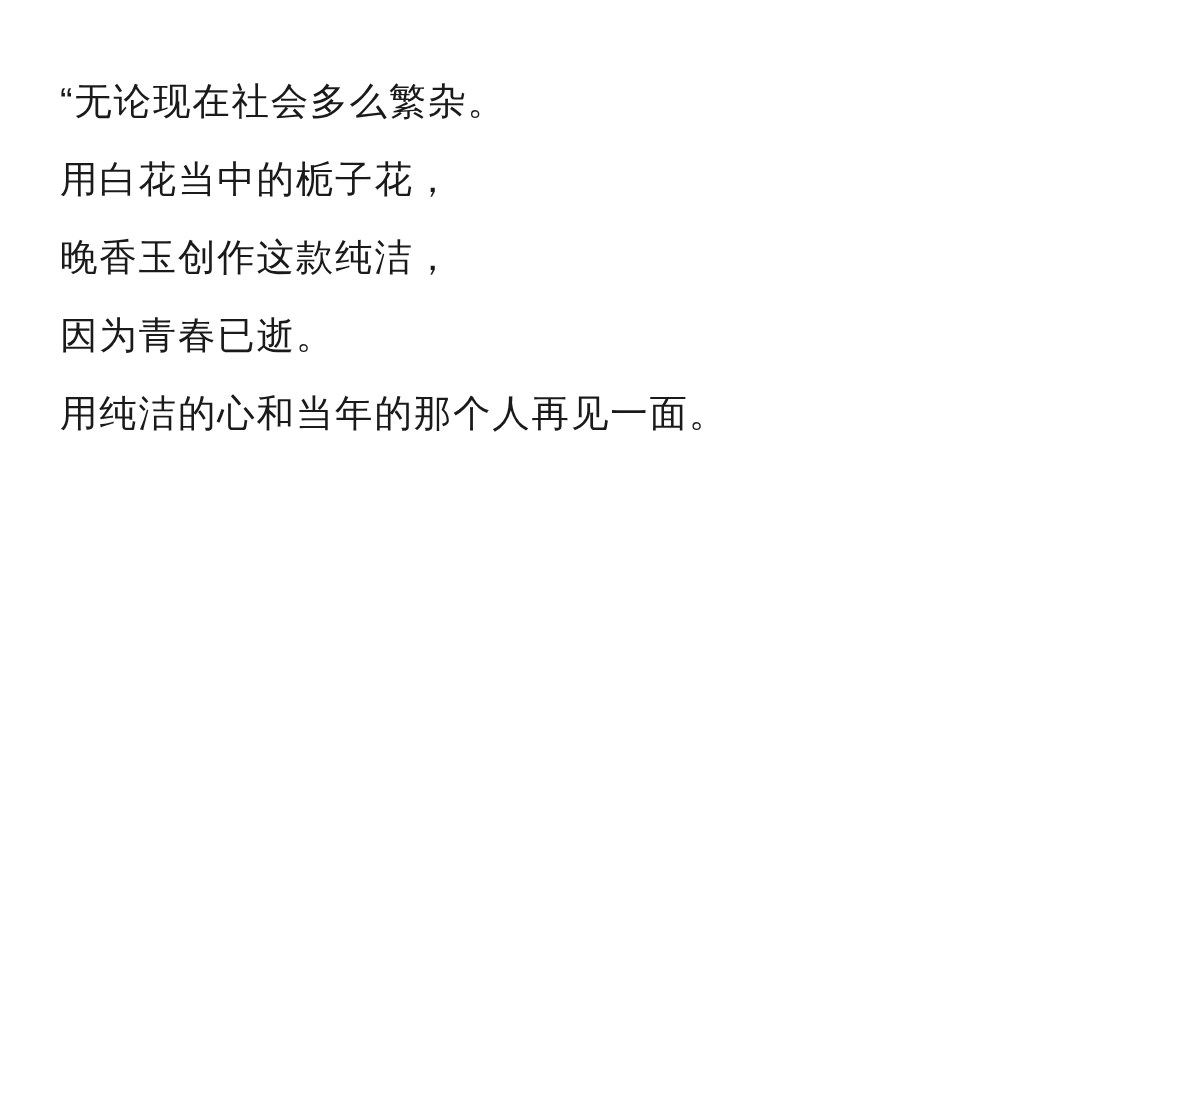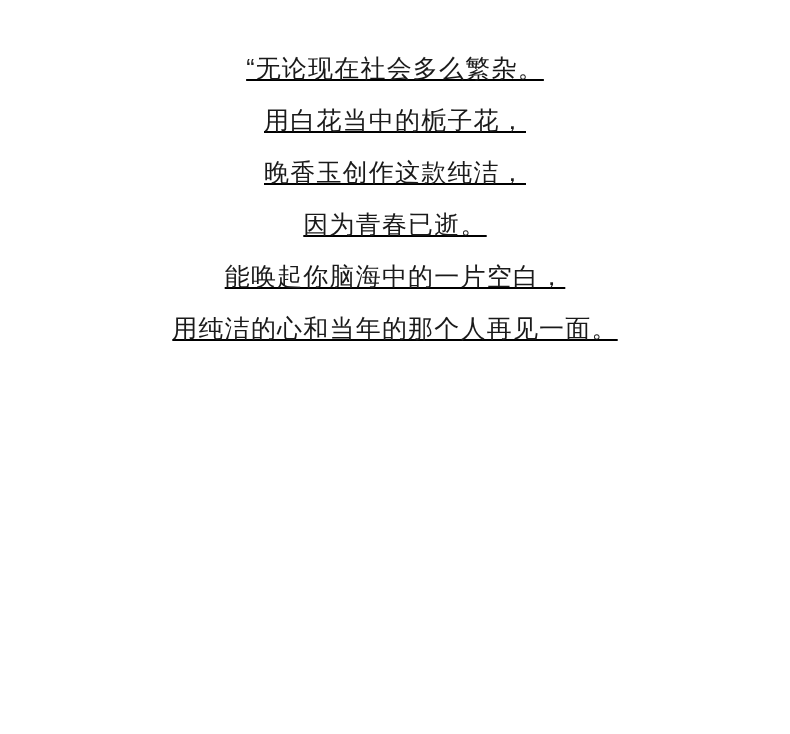--- a/index.html
+++ b/index.html
@@ -20,22 +20,21 @@
     background: #ffffff;
     padding: 42px 40px 0 40px;
     display: flex;
     flex-direction: column;
     align-items: center;
   }
   .poem {
     width: 100%;
     display: flex;
     flex-direction: column;
-    align-items: center;
-    text-decoration: underline;
+    align-items: flex-start;
   }
   .poem-line {
     text-align: center;
     color: #1a1a1a;
     font-size: 25px;
     line-height: 52px;
     letter-spacing: 1.2px;
     white-space: pre;
     font-family: "Liberation Sans", "DejaVu Sans", sans-serif;
     font-weight: 400;
@@ -43,16 +42,15 @@
 </style>
 </head>
 <body>
 
 <div class="page">
   <div class="poem">
     <div class="poem-line">“无论现在社会多么繁杂。</div>
     <div class="poem-line">用白花当中的栀子花，</div>
     <div class="poem-line">晚香玉创作这款纯洁，</div>
     <div class="poem-line">因为青春已逝。</div>
-    <div class="poem-line">能唤起你脑海中的一片空白，</div>
     <div class="poem-line">用纯洁的心和当年的那个人再见一面。</div>
   </div>
 </div>
 
 </body></html>

